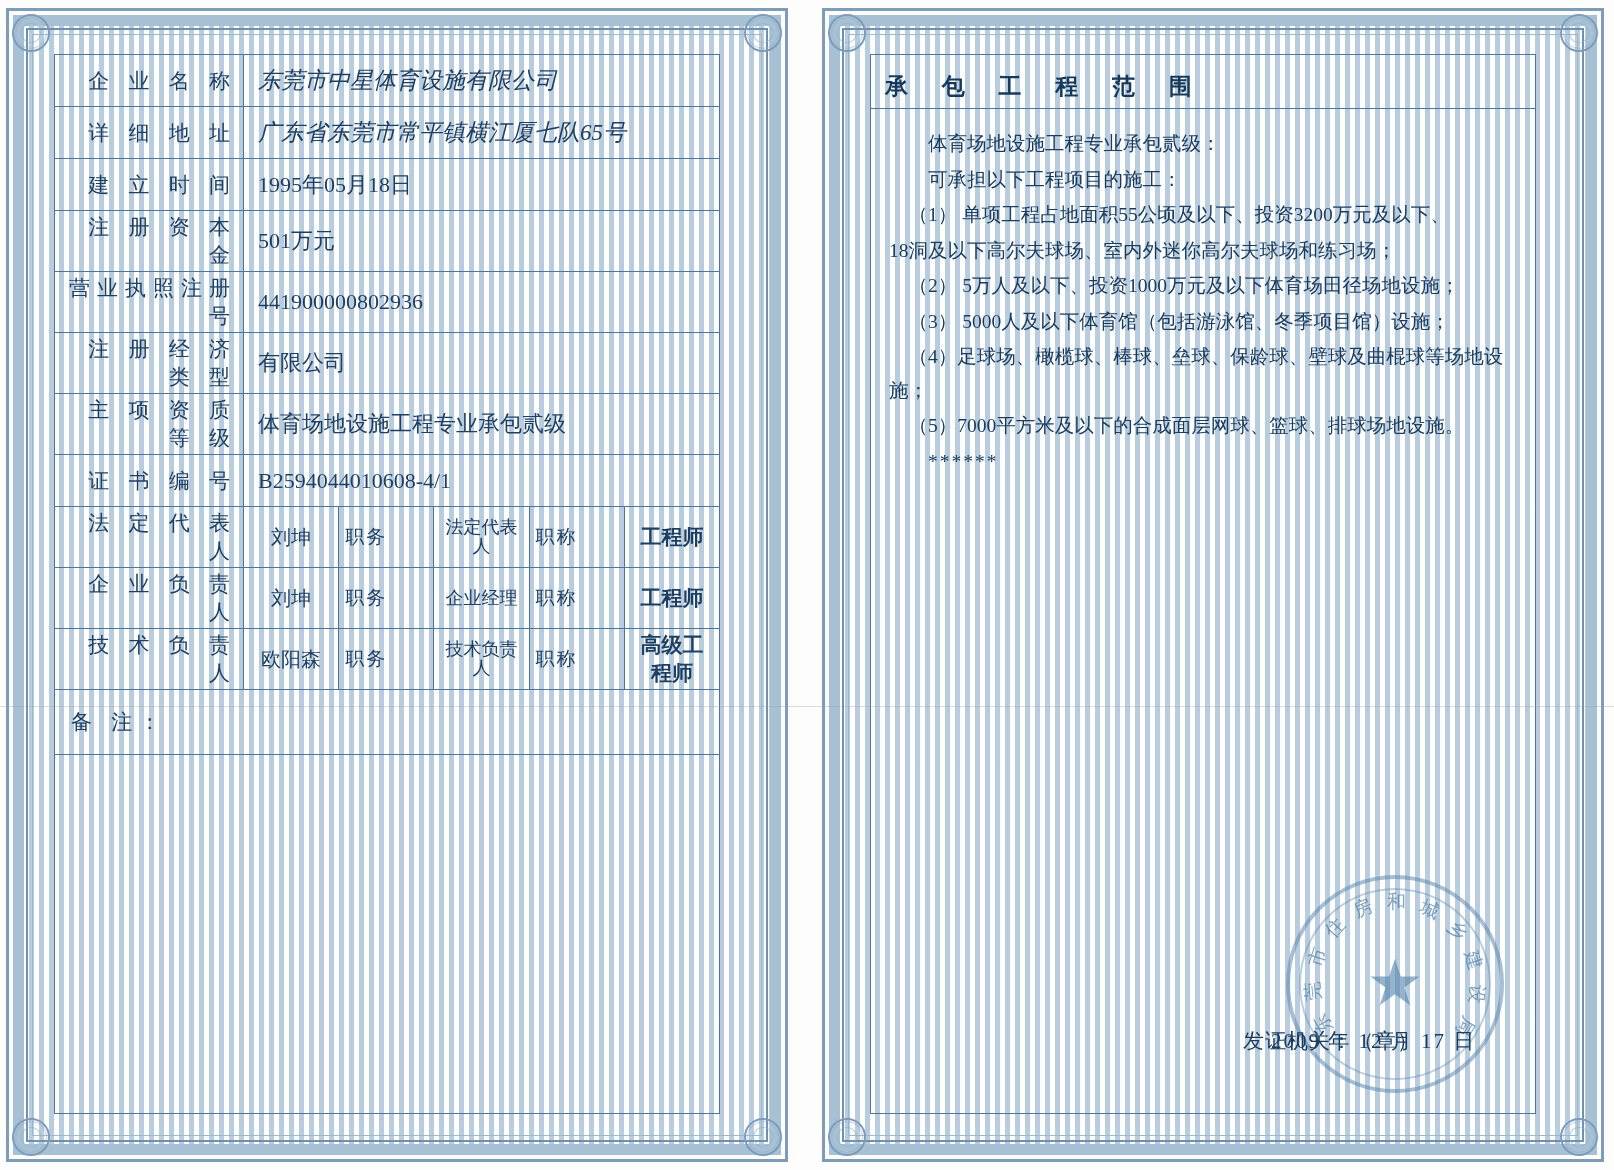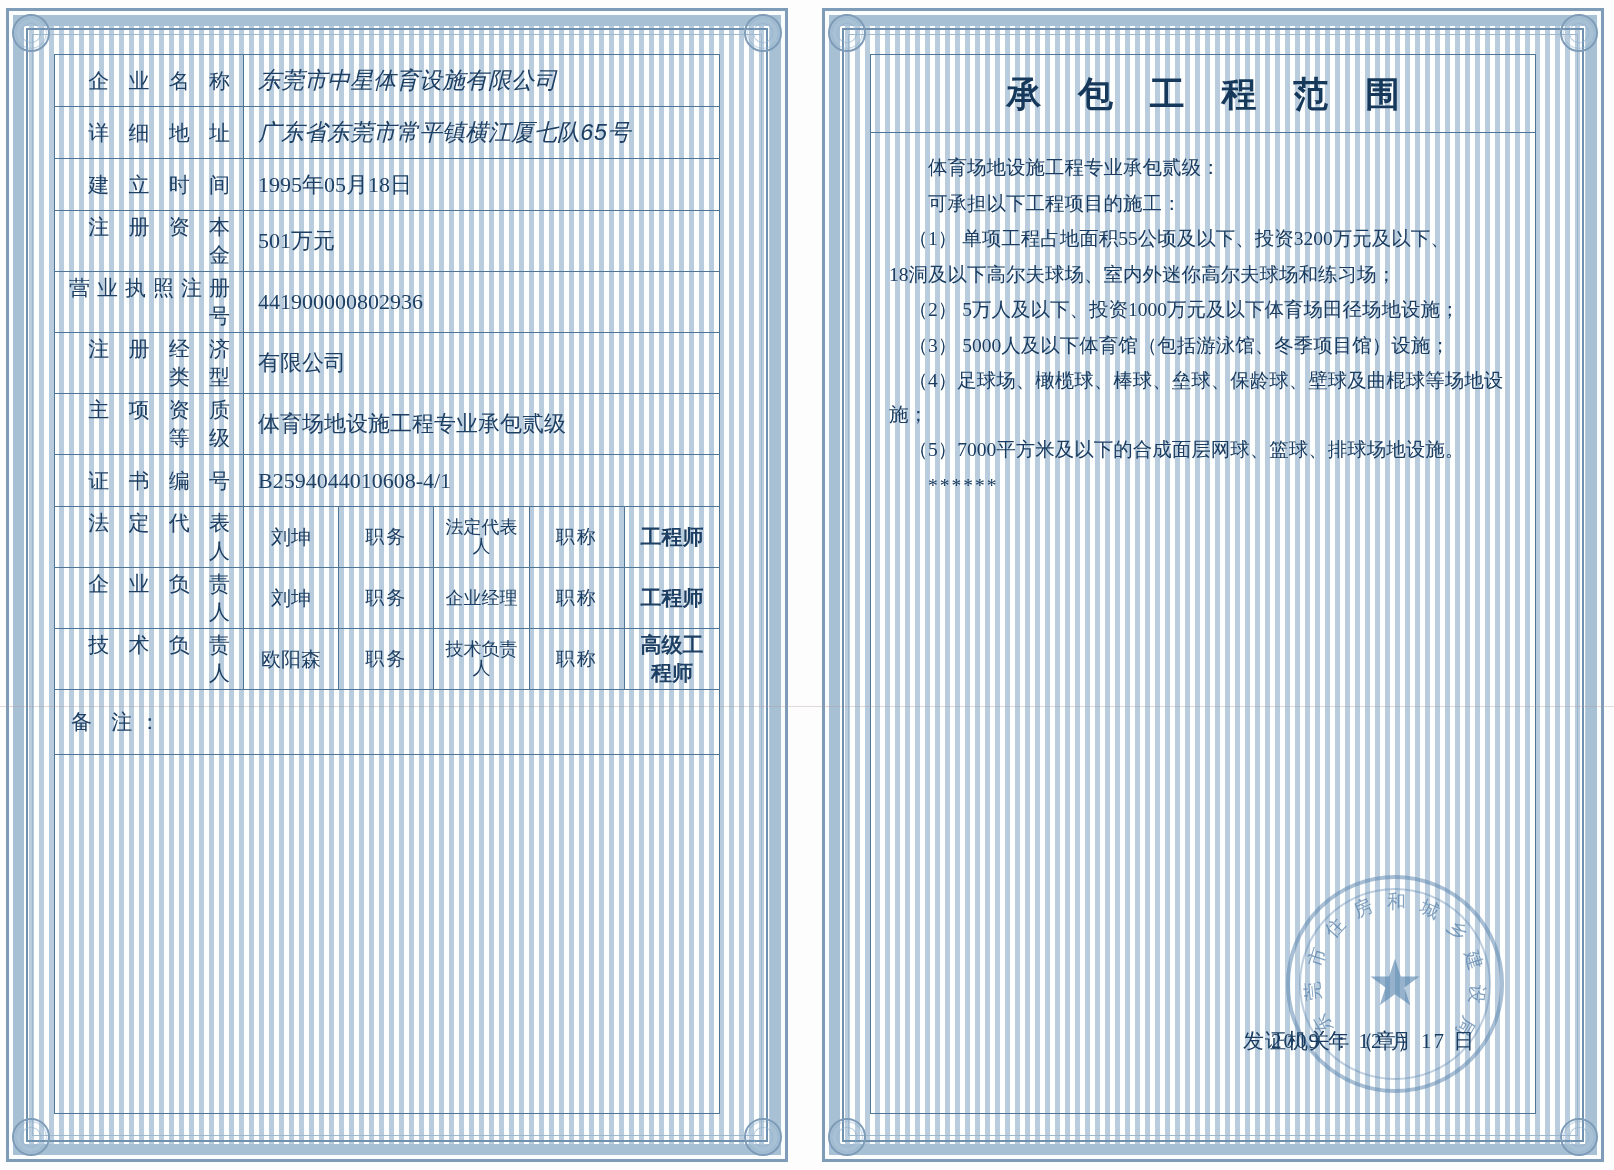--- a/index.html
+++ b/index.html
@@ -110,25 +110,24 @@
     font-size: 21px;
   }
   td.value {
     font-size: 22px;
     padding-left: 14px;
     font-family: "Liberation Serif", serif;
   }
   td.value.handwrite {
     font-style: italic;
     font-size: 23px;
-    font-family: Liberation Mono, monospace;
   }
   td.small-label {
     width: 80px;
-    text-align: center;
+    text-align: left;
     font-size: 19px;
     letter-spacing: 2px;
   }
   td.mid-val {
     width: 112px;
     text-align: center;
     font-size: 20px;
   }
   td.mid-val.narrow {
     font-size: 18px;
@@ -161,25 +160,25 @@
   .scope-box {
     position: absolute;
     left: 14px;
     top: 12px;
     width: 666px;
     height: 1060px;
     border: 1px solid #4e7496;
     box-sizing: border-box;
   }
   .scope-title {
-    text-align: center;
-    font-size: 35px;
+    text-align: left;
+    font-size: 23px;
     letter-spacing: 14px;
     text-indent: 14px;
-    padding: 16px 0 14px;
+    padding: 16px 0 6px;
     border-bottom: 1px solid #4e7496;
     font-weight: 600;
     color: #16385a;
   }
   .scope-body {
     padding: 18px 14px 0 18px;
     font-size: 19.5px;
     line-height: 1.72;
     color: #1a3c60;
   }

